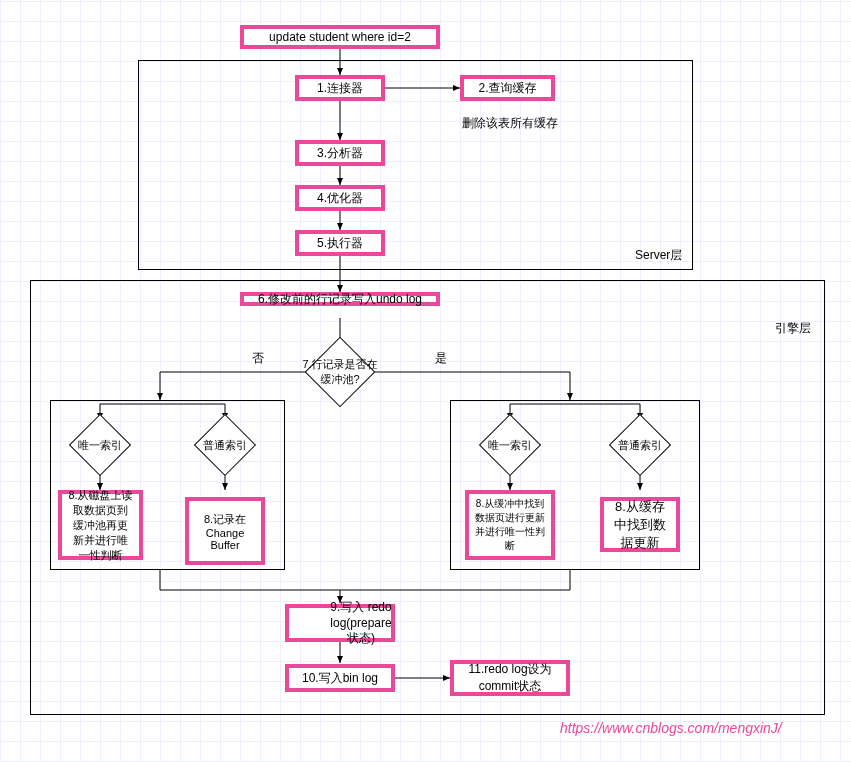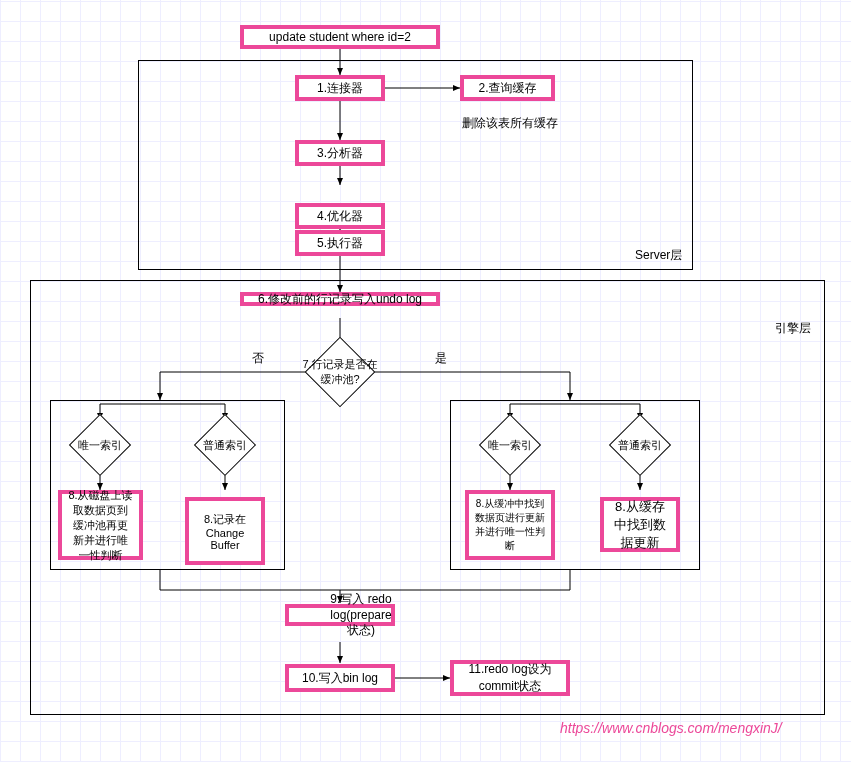--- a/index.html
+++ b/index.html
@@ -134,21 +134,21 @@
 </div>
 
 <div class="box" style="left:460px; top:75px; width:95px; height:26px;">
   <span>2.查询缓存</span>
 </div>
 <div class="label" style="left:462px; top:115px;">删除该表所有缓存</div>
 
 <div class="box" style="left:295px; top:140px; width:90px; height:26px;">
   <span>3.分析器</span>
 </div>
-<div class="box" style="left:295px; top:185px; width:90px; height:26px;margin-top:18px;">
+<div class="box" style="left:295px; top:185px; width:90px; height:26px;">
   <span>4.优化器</span>
 </div>
 <div class="box" style="left:295px; top:230px; width:90px; height:26px;">
   <span>5.执行器</span>
 </div>
 
 <div class="container" style="left:30px; top:280px; width:795px; height:435px;"></div>
 <div class="label" style="left:775px; top:320px;">引擎层</div>
 
 <div class="box" style="left:240px; top:292px; width:200px; height:14px;">
@@ -183,21 +183,21 @@
 <div class="diamond" style="left:618px; top:423px; width:44px; height:44px;"></div>
 <div class="diamond-text" style="left:610px; top:430px; width:60px; height:30px;">普通索引</div>
 
 <div class="box" style="left:465px; top:490px; width:90px; height:70px; font-size:10px;">
   <span>8.从缓冲中找到数据页进行更新并进行唯一性判断</span>
 </div>
 <div class="box" style="left:600px; top:497px; width:80px; height:55px; font-size:13px;">
   <span>8.从缓存中找到数据更新</span>
 </div>
 
-<div class="box" style="left:285px; top:604px; width:110px; height:22px;padding-left:48px;">
+<div class="box" style="left:285px; top:604px; width:110px; height:38px;padding-left:48px;">
   <span>9.写入 redo log(prepare状态)</span>
 </div>
 
 <div class="box" style="left:285px; top:664px; width:110px; height:28px;">
   <span>10.写入bin log</span>
 </div>
 
 <div class="box" style="left:450px; top:660px; width:120px; height:36px;">
   <span>11.redo log设为commit状态</span>
 </div>

